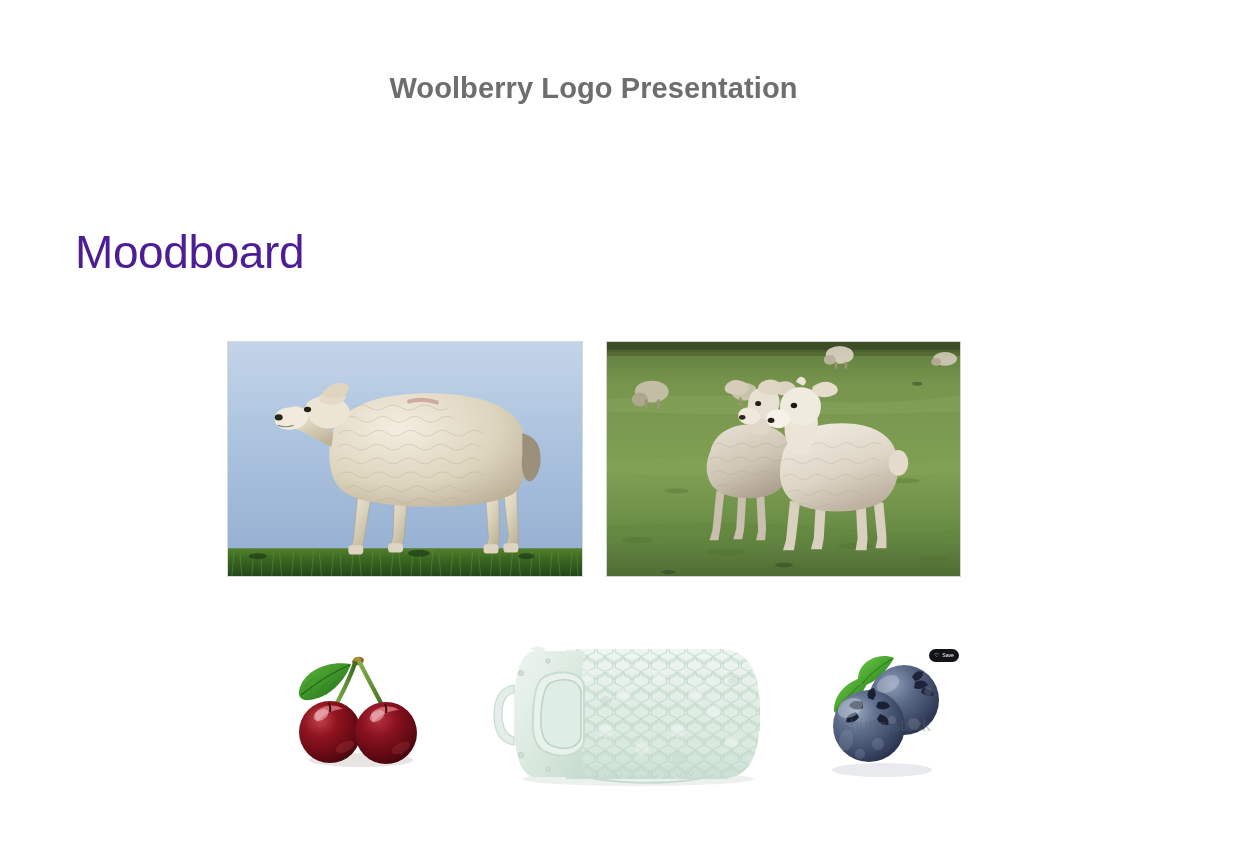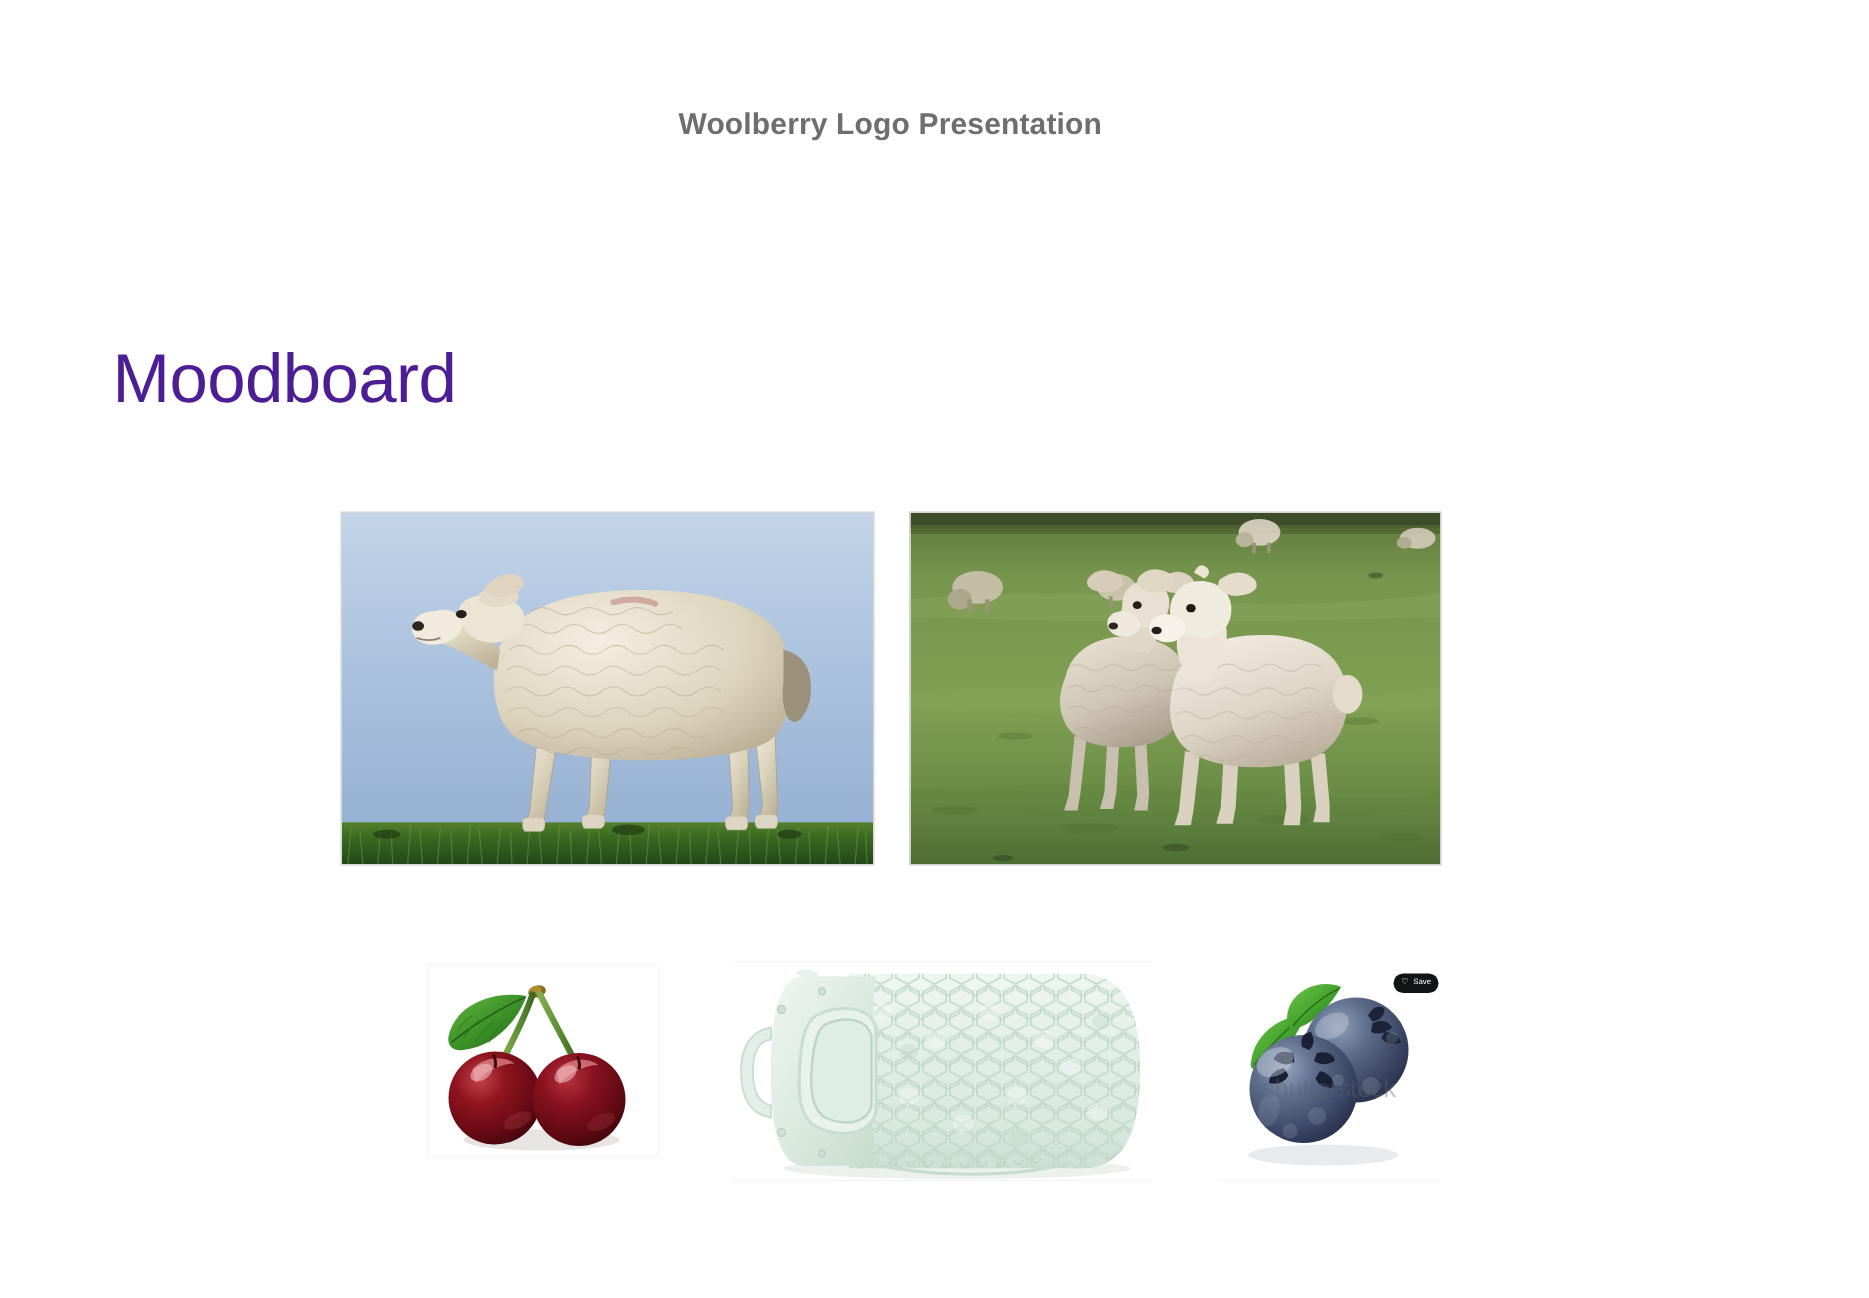--- a/index.html
+++ b/index.html
@@ -17,21 +17,21 @@
   }
 
   
   #slide-title {
     position: absolute;
     left: 0;
     top: 72px;
     width: 1187px;
     text-align: center;
     font-family: "Liberation Sans", sans-serif;
-    font-size: 20px;
+    font-size: 29px;
     font-weight: bold;
     color: #6e6e6e;
     letter-spacing: 0.1px;
     white-space: nowrap;
   }
 
   
   #section-heading {
     position: absolute;
     left: 75px;
@@ -49,21 +49,21 @@
     position: absolute;
     left: 0; top: 0;
     width: 1246px; height: 865px;
     pointer-events: none;
   }
   #moodboard > * { pointer-events: auto; }
 
   .photo {
     position: absolute;
     overflow: hidden;
-    background: #e5e5e5;
+    background: #84cc16;
   }
 
   
   #photo-sheep-ram {
     left: 227px; top: 341px;
     width: 356px; height: 236px;
     border: 1px solid #d9d9d9;
   }
   
   #photo-sheep-lambs {

